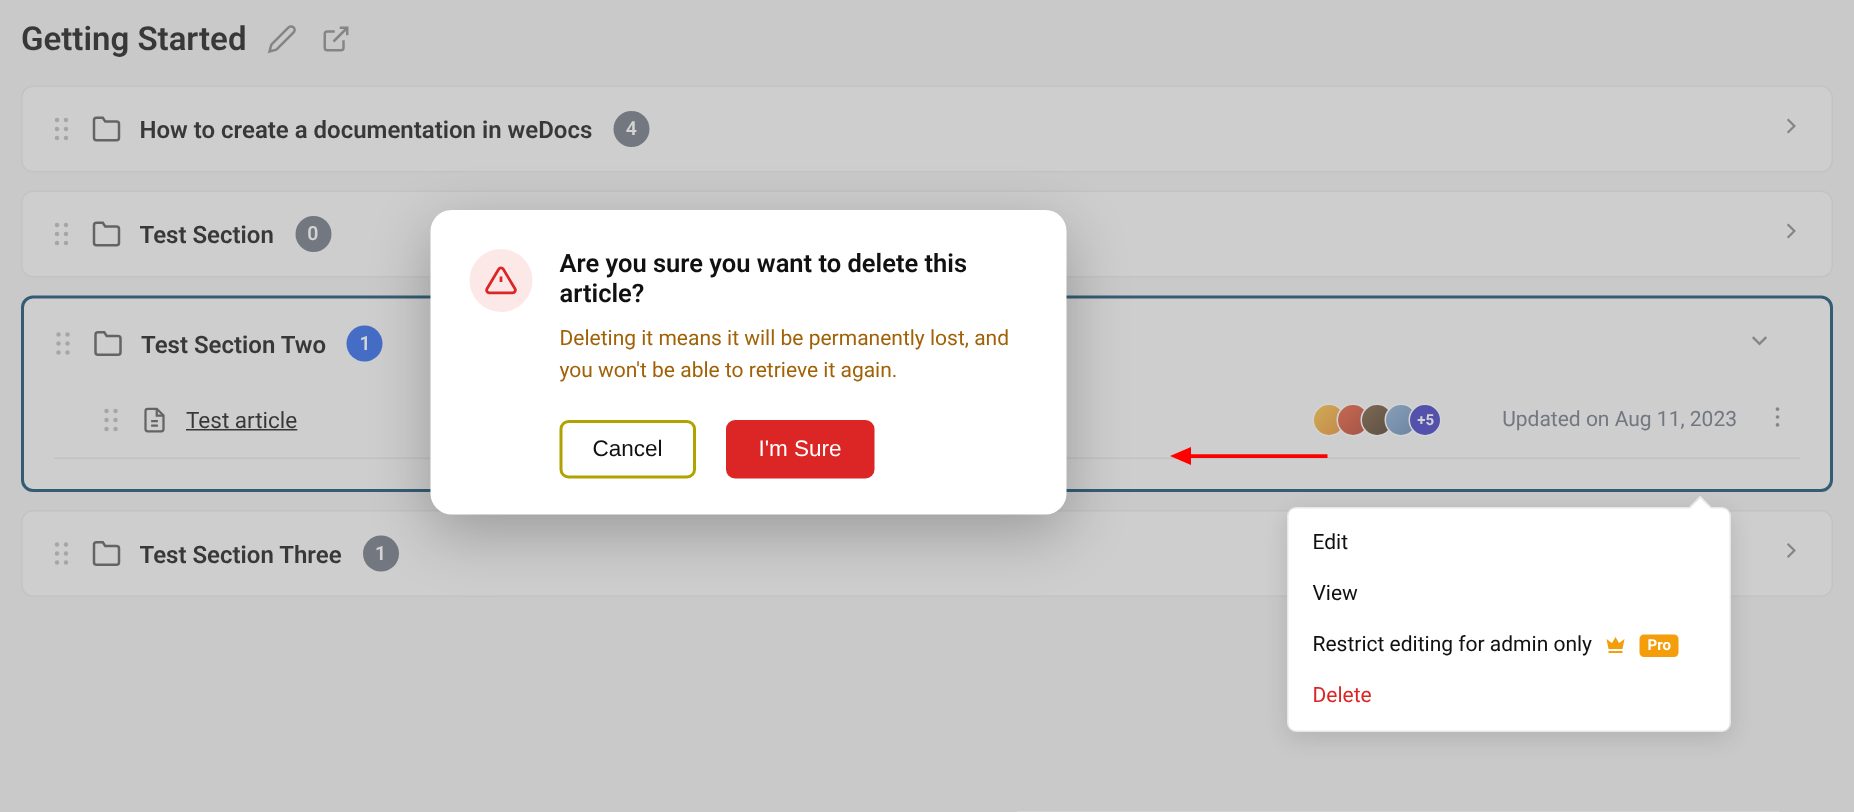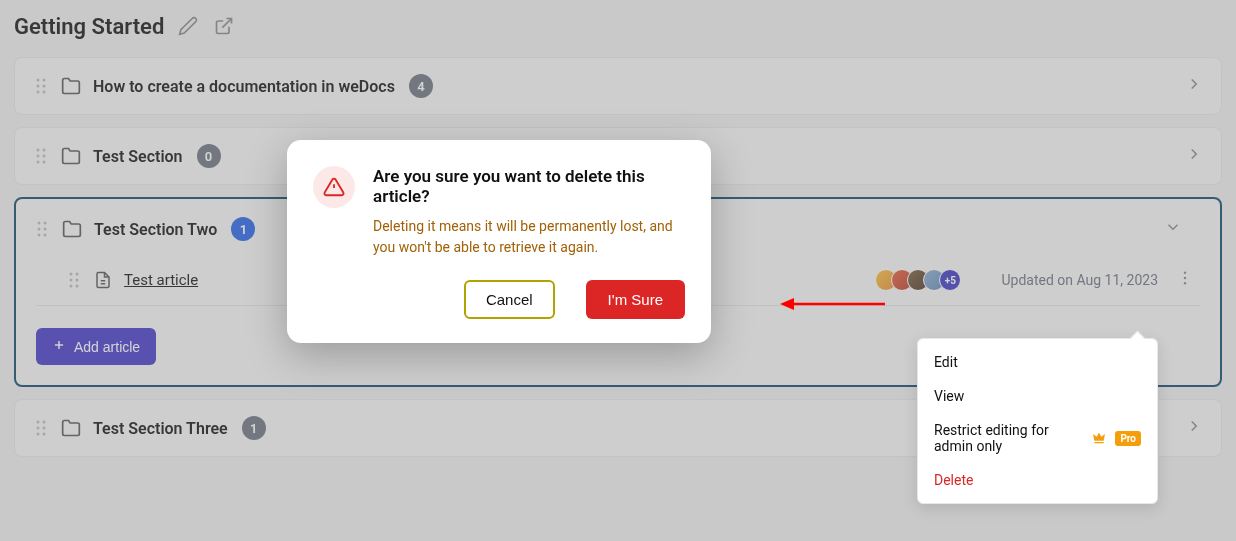--- a/index.html
+++ b/index.html
@@ -25,33 +25,33 @@
     .avatars { display: flex; margin-left: auto; margin-right: 40px; }
     .avatar { width: 22px; height: 22px; border-radius: 50%; border: 1.5px solid #fff; margin-left: -6px; }
     .avatar.a1 { background: linear-gradient(135deg,#f9c23c,#e88c30); }
     .avatar.a2 { background: linear-gradient(135deg,#e85d38,#b83d2c); }
     .avatar.a3 { background: linear-gradient(135deg,#7b5c3d,#4a3623); }
     .avatar.a4 { background: linear-gradient(135deg,#8eaed4,#5d87b5); }
     .avatar.more { background: #3b38c4; color: #fff; font-size: 10px; font-weight: 700; display: flex; align-items: center; justify-content: center; }
     .updated { color: #6b7280; font-size: 14px; margin-right: 42px; }
     .kebab { color: #888; cursor: pointer; position: absolute; right: 6px; }
     .add-btn { margin-top: 22px; background: #4338ca; color: #fff; border: none; border-radius: 6px; padding: 10px 16px; font-size: 14px; font-weight: 500; display: inline-flex; align-items: center; gap: 8px; cursor: pointer; }
-    .dropdown { position: absolute; top: 338px; left: 917px; width: 241px; background: #fff; border: 1px solid #e5e7eb; border-radius: 6px; box-shadow: 0 4px 16px rgba(0,0,0,0.12); padding: 6px 0; z-index: 10; }
+    .dropdown { position: absolute; top: 338px; left: 858px; width: 296px; background: #fff; border: 1px solid #e5e7eb; border-radius: 6px; box-shadow: 0 4px 16px rgba(0,0,0,0.12); padding: 6px 0; z-index: 10; }
     .dropdown::before { content: ""; position: absolute; top: -6px; right: 14px; width: 10px; height: 10px; background: #fff; border-left: 1px solid #e5e7eb; border-top: 1px solid #e5e7eb; transform: rotate(45deg); }
     .dropdown-item { padding: 9px 16px; font-size: 14px; color: #111; display: flex; align-items: center; gap: 8px; cursor: pointer; }
     .dropdown-item.danger { color: #dc2626; }
     .crown { color: #f59e0b; display: inline-flex; }
     .pro-badge { background: #f59e0b; color: #fff; font-size: 10px; font-weight: 700; padding: 2px 5px; border-radius: 3px; }
     .modal { position: absolute; top: 140px; left: 287px; width: 424px; background: #fff; border-radius: 14px; z-index: 50; padding: 26px 26px 24px 26px; display: flex; gap: 18px; box-shadow: 0 12px 40px rgba(0,0,0,0.25); }
     .modal-icon-wrap { width: 42px; height: 42px; background: #fde8e8; border-radius: 50%; display: flex; align-items: center; justify-content: center; flex-shrink: 0; }
     .modal-icon-wrap svg { color: #dc2626; }
     .modal-body { flex: 1; }
     .modal-title { font-size: 17px; font-weight: 600; color: #111; margin-bottom: 10px; }
     .modal-text { font-size: 14px; color: #a16207; line-height: 1.5; margin-bottom: 22px; }
-    .modal-actions { display: flex; justify-content: flex-end; gap: 31px; }
+    .modal-actions { display: flex; justify-content: flex-start; gap: 20px; }
     .btn-cancel { background: #fff; border: 2px solid #b0a200; color: #111; padding: 9px 20px; border-radius: 6px; font-size: 15px; font-weight: 500; cursor: pointer; }
     .btn-confirm { background: #dc2626; border: none; color: #fff; padding: 10px 22px; border-radius: 6px; font-size: 15px; font-weight: 500; cursor: pointer; }
     .arrow { position: absolute; top: 294px; left: 770px; z-index: 40; }
     .article-right { margin-left: auto; display: flex; align-items: center; }
   </style>
 </head>
 <body>
 
 <div class="page">
   <div class="page-header">
@@ -178,29 +178,20 @@
       </div>
       <span class="kebab">
         <svg width="18" height="18" viewBox="0 0 24 24" fill="currentColor">
             <circle cx="12" cy="5" r="1.6"></circle>
             <circle cx="12" cy="12" r="1.6"></circle>
             <circle cx="12" cy="19" r="1.6"></circle>
           </svg>
       </span>
     </div>
 
-    <button class="add-btn">
-      <span>
-        <svg width="14" height="14" viewBox="0 0 24 24" fill="none" stroke="currentColor" stroke-width="2.5">
-            <line x1="12" y1="5" x2="12" y2="19"></line>
-            <line x1="5" y1="12" x2="19" y2="12"></line>
-          </svg>
-      </span>
-      <span>Add article</span>
-    </button>
   </div>
 
   <div class="section-card">
     <span class="drag-handle">
       <svg width="12" height="18" viewBox="0 0 12 18" fill="currentColor">
           <circle cx="3" cy="3" r="1.5"></circle>
           <circle cx="9" cy="3" r="1.5"></circle>
           <circle cx="3" cy="9" r="1.5"></circle>
           <circle cx="9" cy="9" r="1.5"></circle>
           <circle cx="3" cy="15" r="1.5"></circle>

